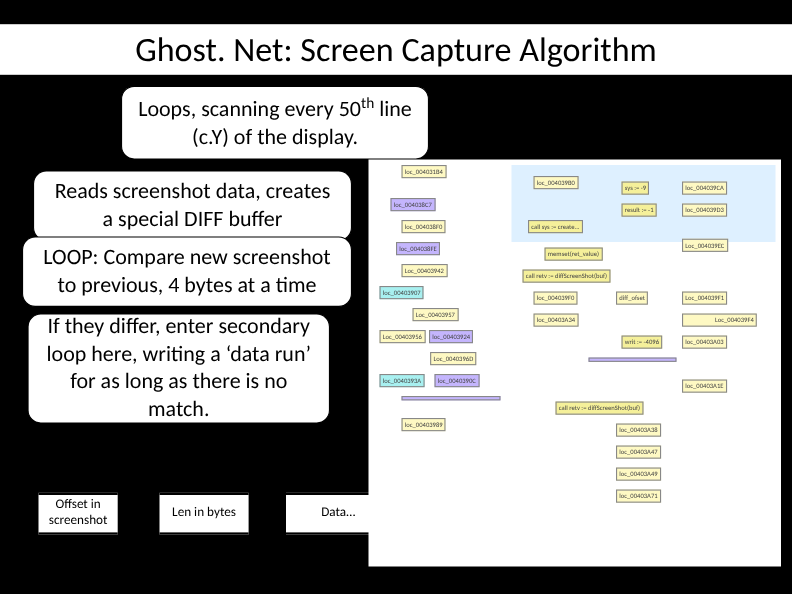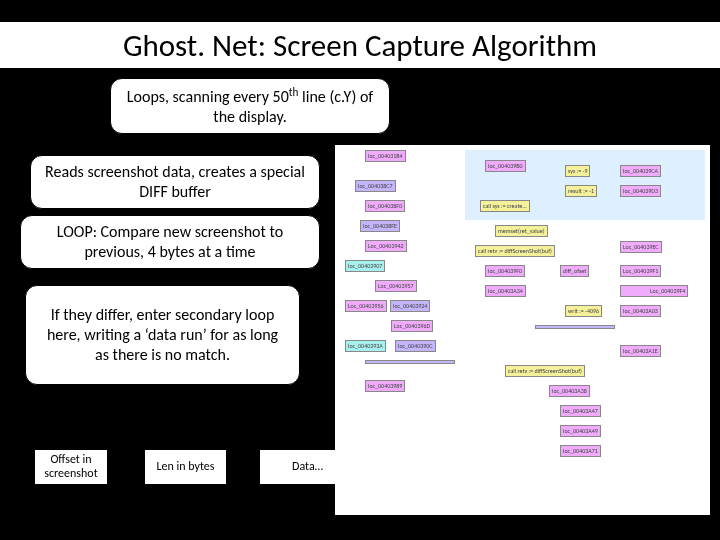--- a/index.html
+++ b/index.html
@@ -23,21 +23,21 @@
     padding: 4px 0;
     font-weight: 400;
   }
   .callout {
     position: absolute;
     background: #fff;
     border: 1.5px solid #000;
     border-radius: 12px;
     padding: 6px 14px;
     text-align: center;
-    font-size: 16px;
+    font-size: 20px;
     line-height: 1.25;
   }
   .c1 { top: 78px; left: 110px; width: 280px; }
   .c2 { top: 155px; left: 30px; width: 290px; }
   .c3 { top: 215px; left: 20px; width: 300px; }
   .c4 { top: 285px; left: 25px; width: 275px; height:100px; display:flex; align-items:center; justify-content:center; }
   .sup { font-size: 0.7em; vertical-align: super; }
   .field {
     position: absolute;
     background: #fff;
@@ -62,21 +62,21 @@
     width: 375px;
     height: 370px;
     background: #fff;
   }
   .dnode {
     position: absolute;
     border: 1px solid #888;
     font-size: 6px;
     text-align: center;
     padding: 1px 2px;
-    background: #f0abfc;
+    background: #fef9c3;
     color: #444;
     white-space: nowrap;
   }
   .green { background: #c4b5fd; }
   .cyan  { background: #a8f0f0; }
   .yellow{ background: #f5f09a; }
   .arrow {
     position: absolute;
     width: 0; height: 0;
     border-top: 6px solid transparent;
@@ -127,30 +127,30 @@
       <div class="dnode green" style="left: 60px; top: 195px;">loc_0040390C</div>
       <div class="dnode green" style="left: 30px; top: 215px; width: 90px;"></div>
       <div class="dnode " style="left: 30px; top: 235px;">loc_00403989</div>
       <div class="dnode " style="left: 150px; top: 15px;">loc_004039B0</div>
       <div class="dnode yellow" style="left: 230px; top: 20px;">sys := -9</div>
       <div class="dnode " style="left: 285px; top: 20px;">loc_004039CA</div>
       <div class="dnode yellow" style="left: 230px; top: 40px;">result := -1</div>
       <div class="dnode " style="left: 285px; top: 40px;">loc_004039D3</div>
       <div class="dnode yellow" style="left: 145px; top: 55px;">call sys := create...</div>
       <div class="dnode yellow" style="left: 160px; top: 80px;">memset(ret_value)</div>
-      <div class="dnode " style="left: 285px; top: 96px;">Loc_004039EC</div>
+      <div class="dnode " style="left: 285px; top: 72px;">Loc_004039EC</div>
       <div class="dnode yellow" style="left: 140px; top: 100px;">call retv := diffScreenShot(buf)</div>
       <div class="dnode " style="left: 150px; top: 120px;">loc_004039F0</div>
       <div class="dnode " style="left: 225px; top: 120px;">diff_ofset</div>
       <div class="dnode " style="left: 285px; top: 120px;">Loc_004039F1</div>
       <div class="dnode " style="left: 150px; top: 140px;">loc_00403A34</div>
       <div class="dnode " style="left: 285px; top: 140px; padding-left: 29px;">Loc_004039F4</div>
       <div class="dnode yellow" style="left: 230px; top: 160px;">writ := -4096</div>
       <div class="dnode " style="left: 285px; top: 160px;">loc_00403A03</div>
       <div class="dnode green" style="left: 200px; top: 180px; width: 80px;"></div>
       <div class="dnode " style="left: 285px; top: 200px; text-align: right;">loc_00403A1E</div>
       <div class="dnode yellow" style="left: 170px; top: 220px;">call retv := diffScreenShot(buf)</div>
-      <div class="dnode " style="left: 214px; top: 240px;">loc_00403A38</div>
+      <div class="dnode " style="left: 225px; top: 240px;">loc_00403A38</div>
       <div class="dnode " style="left: 225px; top: 260px;">loc_00403A47</div>
       <div class="dnode " style="left: 225px; top: 280px;">loc_00403A49</div>
       <div class="dnode " style="left: 225px; top: 300px;">loc_00403A71</div>
     </div>
 </div>
 
 </body></html>

